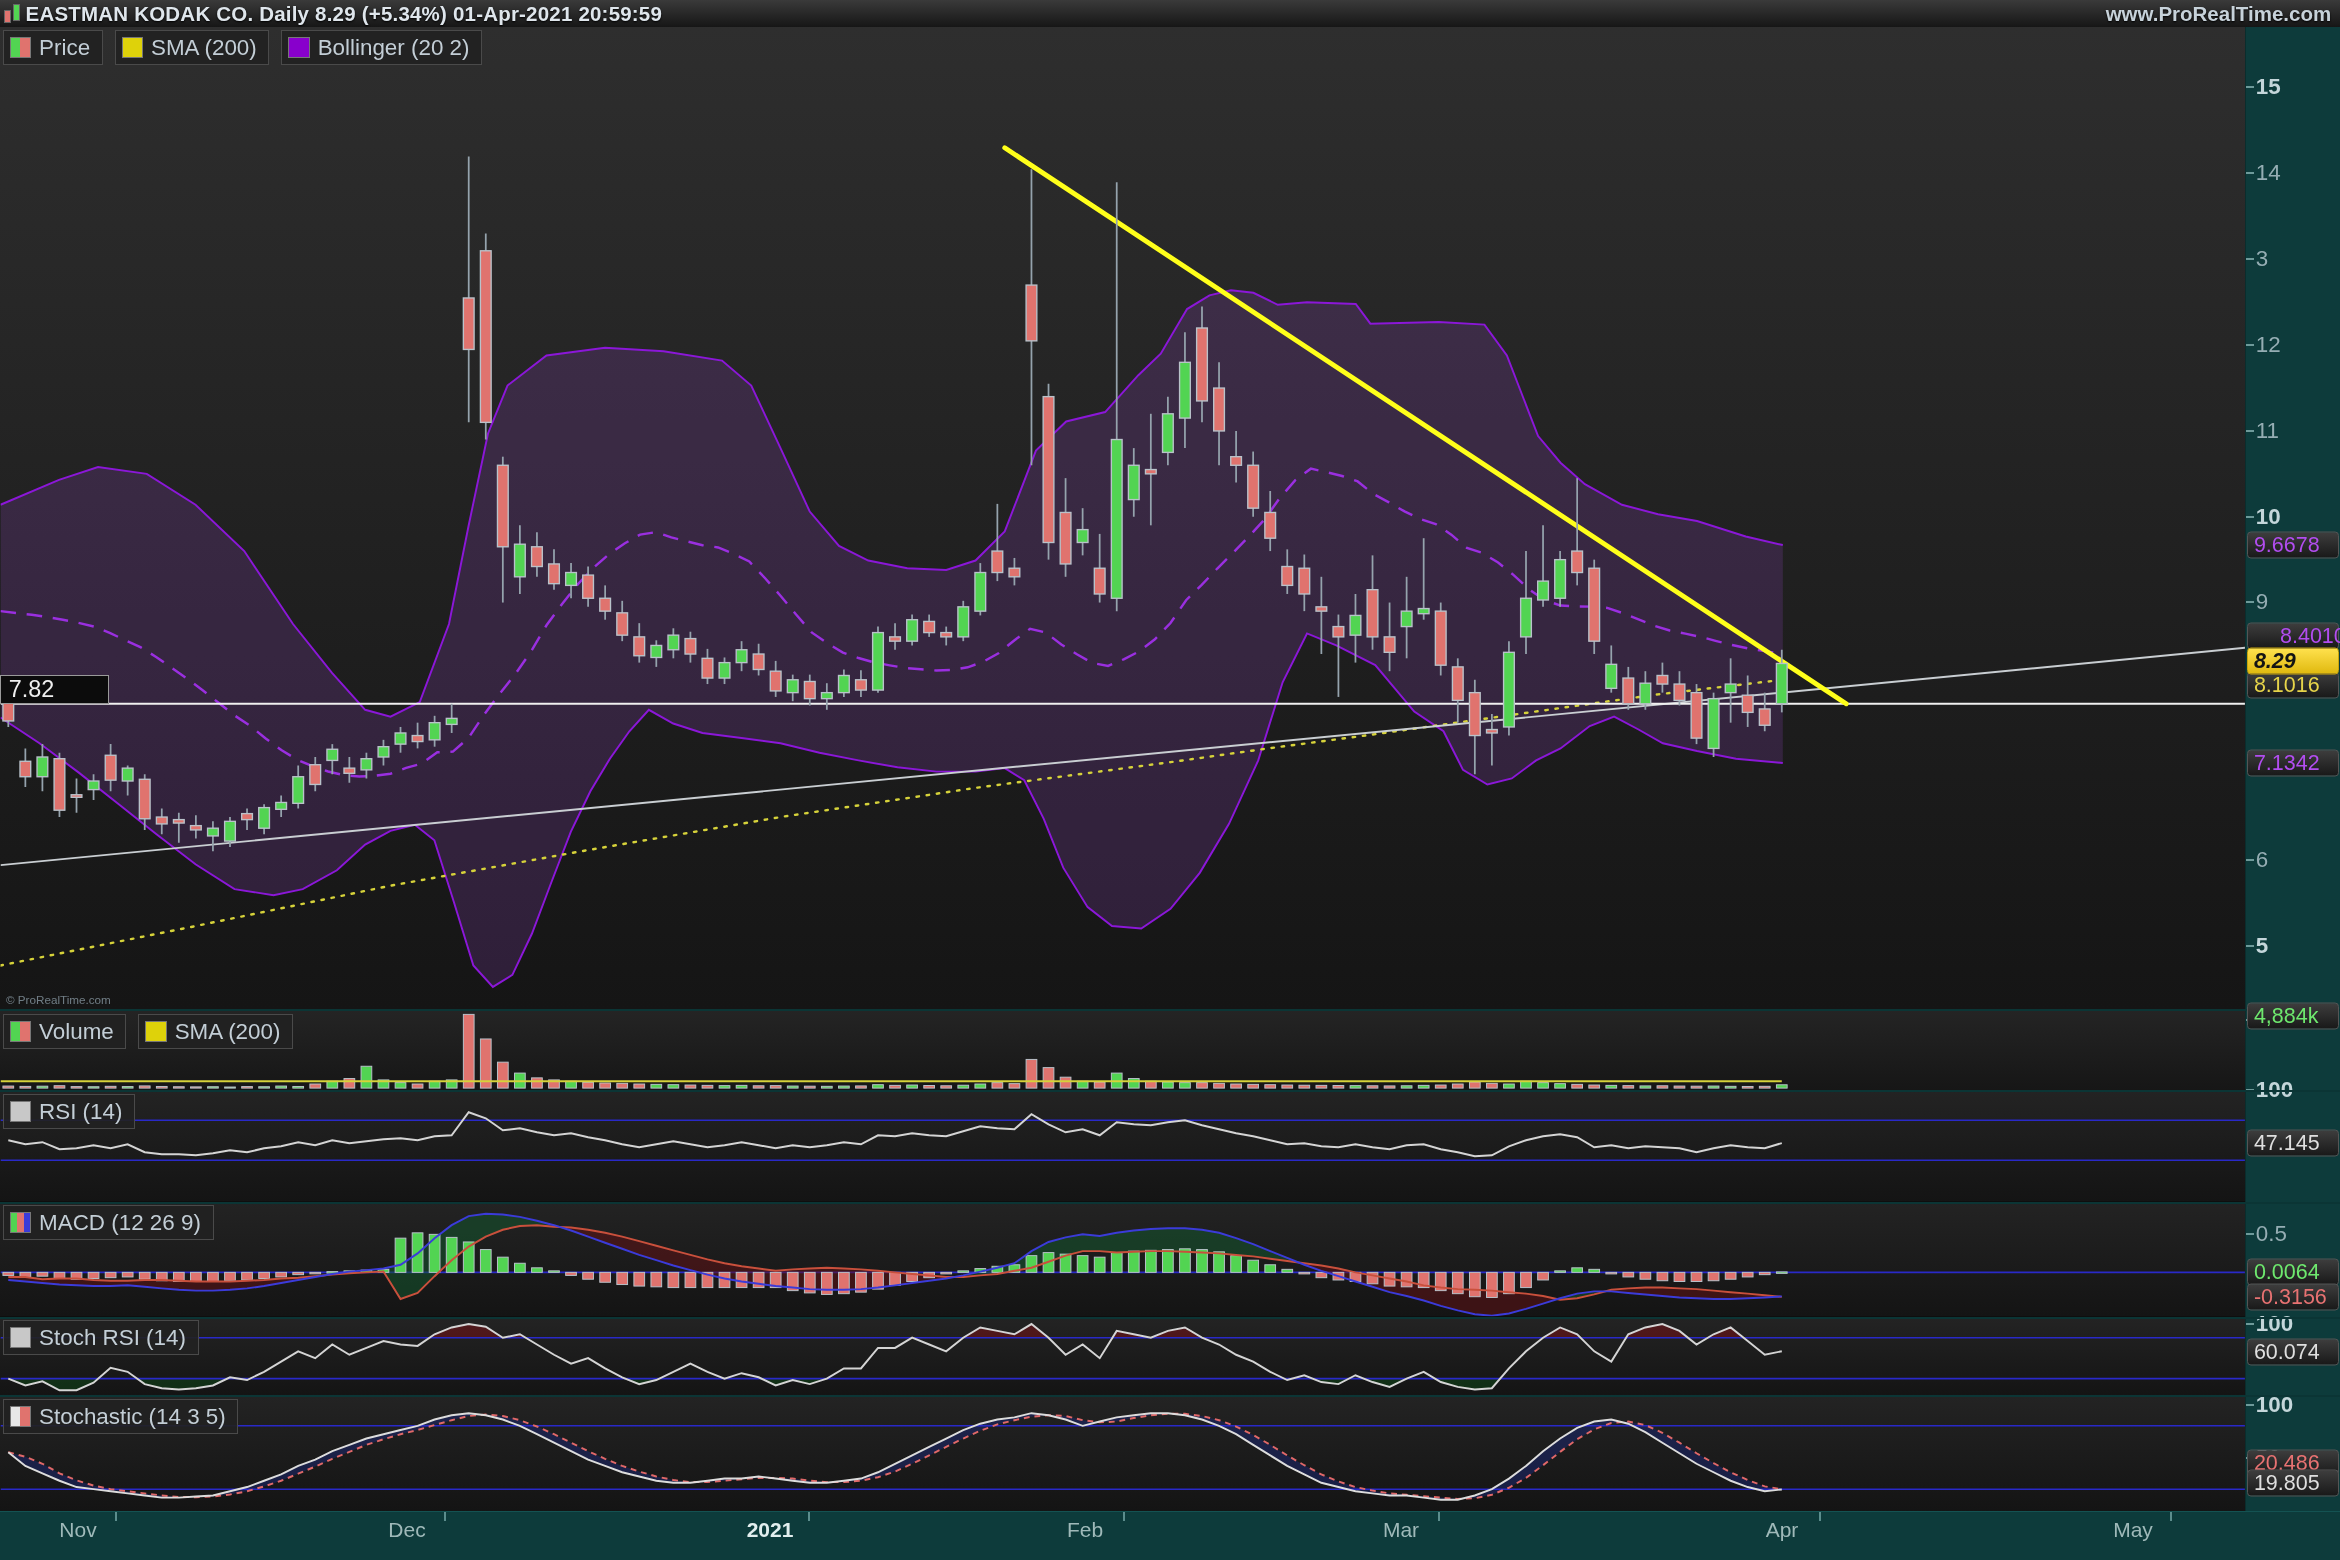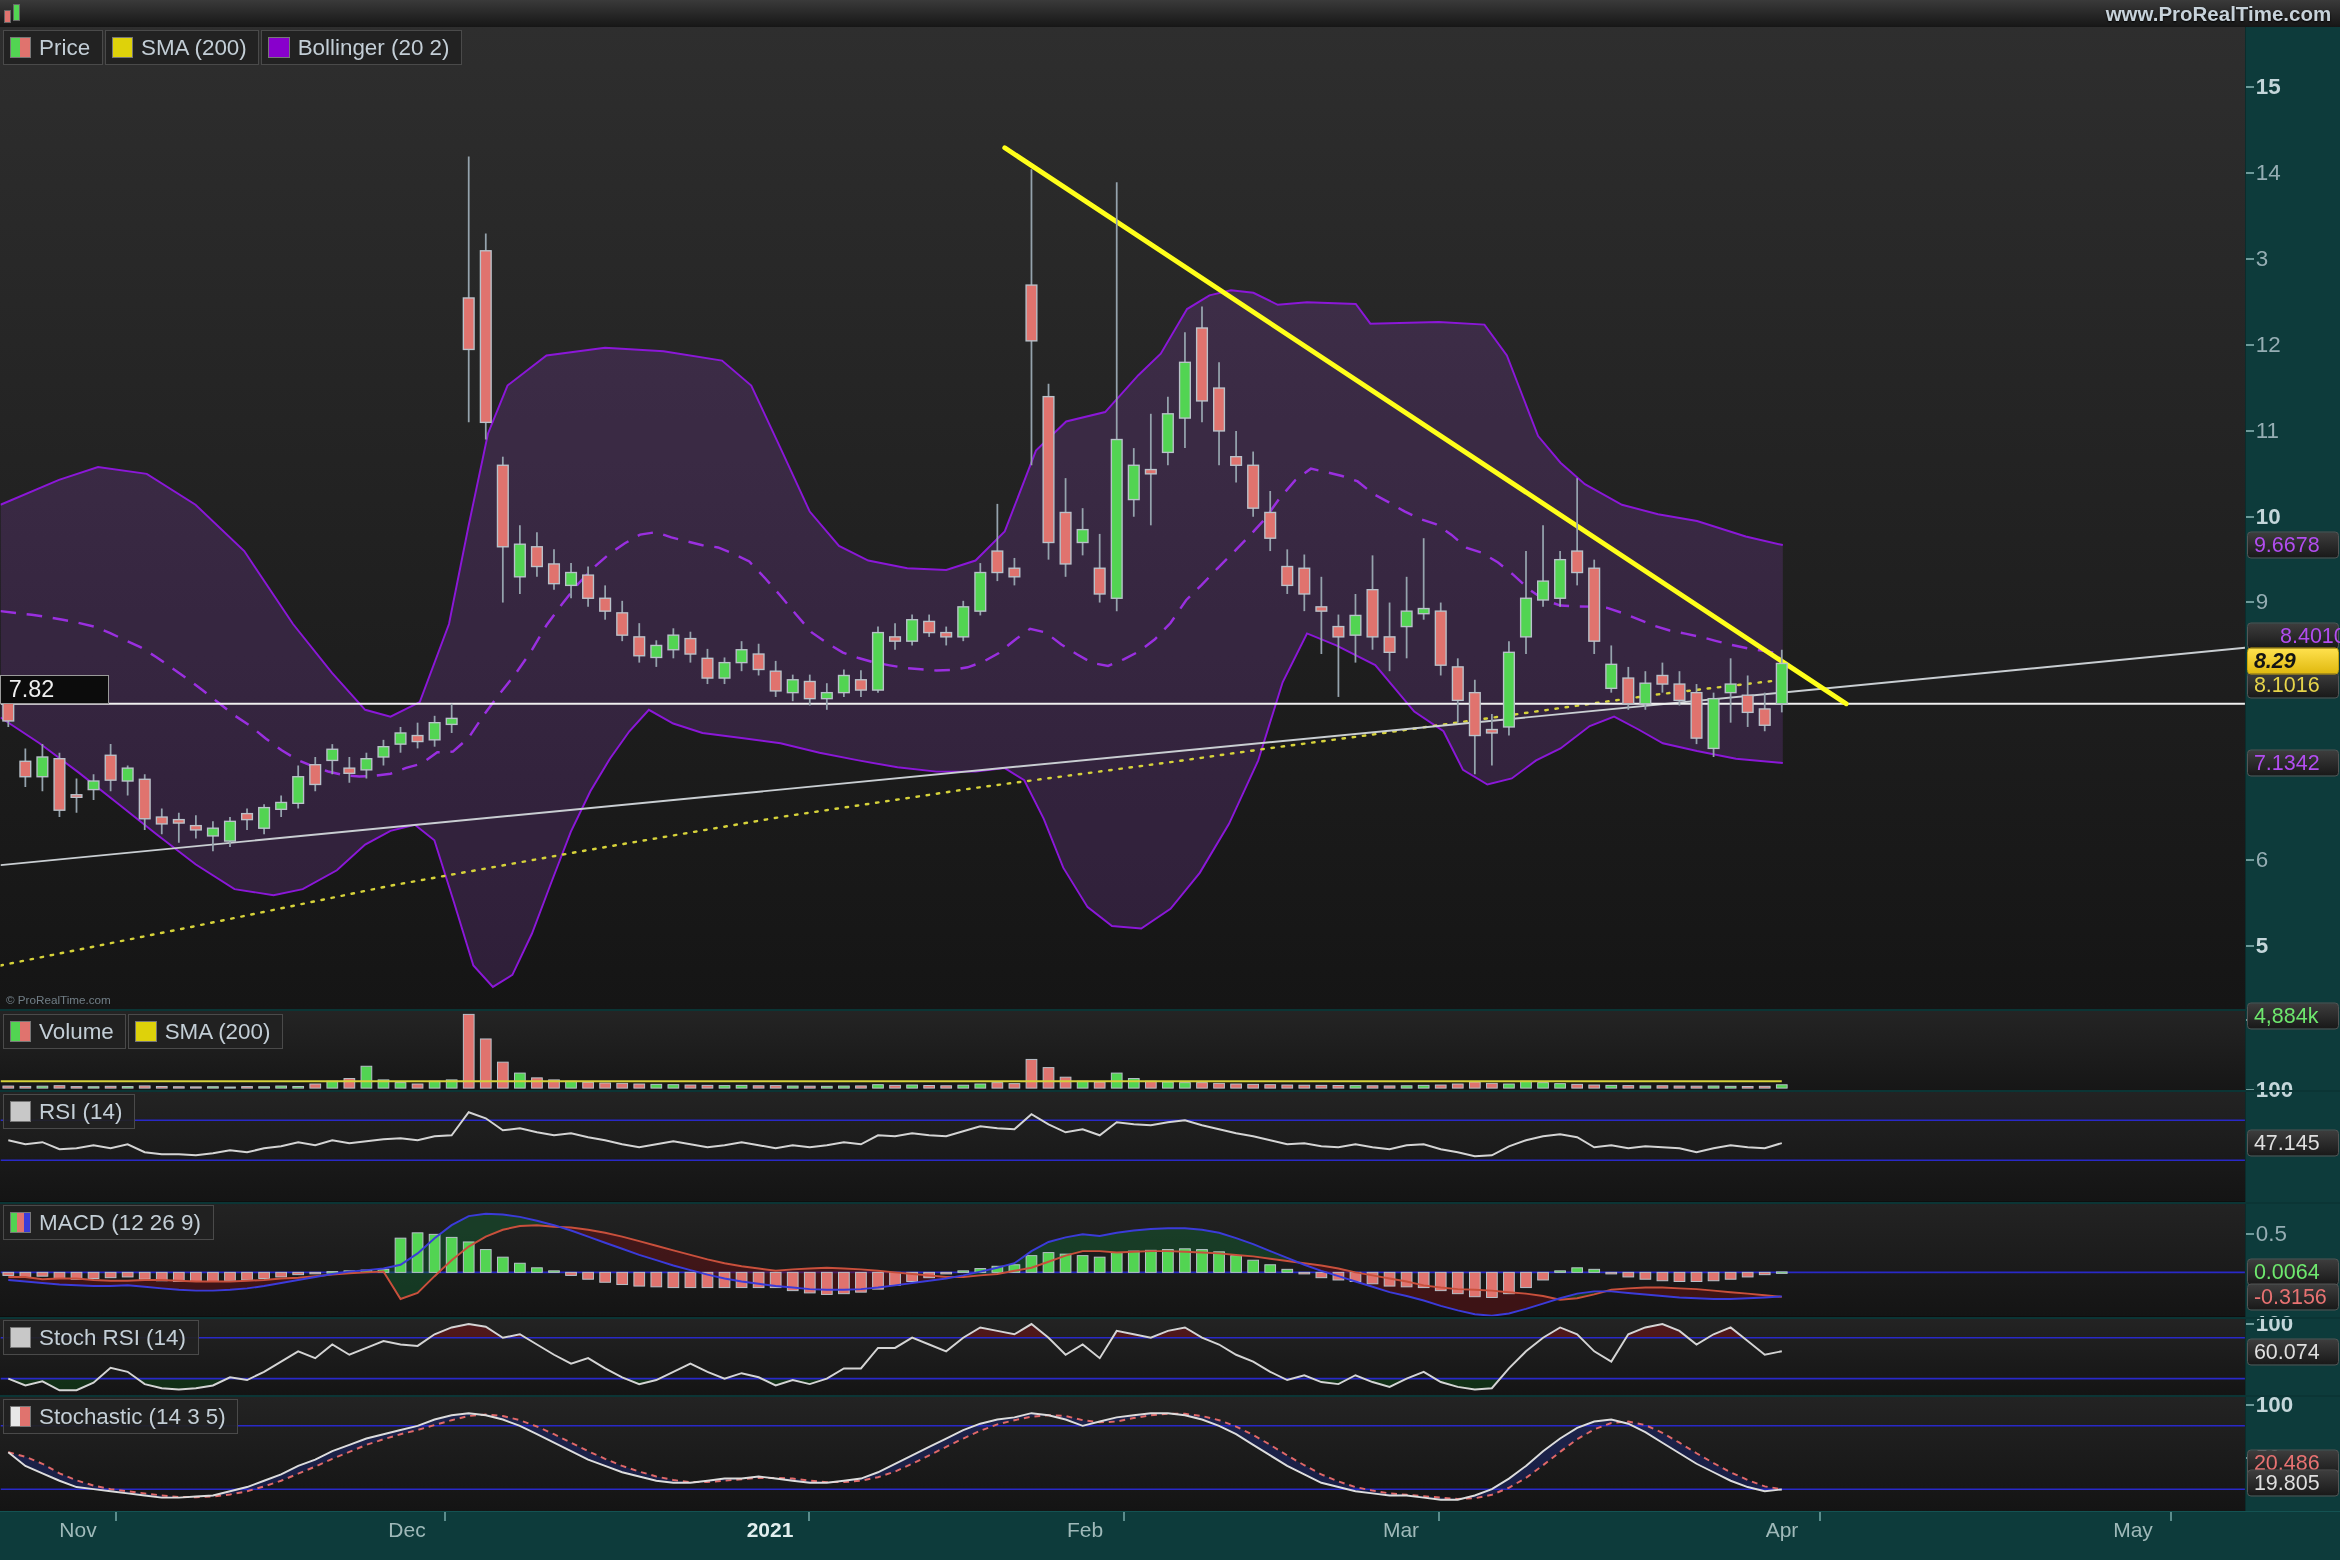--- a/index.html
+++ b/index.html
@@ -29,21 +29,21 @@
          border-left:1px solid #0a2d2d;}
   #xaxis{position:absolute;left:0;top:1511px;width:2341px;height:50px;background:#0d3b3b;z-index:11;
          border-top:1px solid #145252;}
   .ytick{position:absolute;left:9.8px;transform:translateY(-50%);color:#95adb3;font-size:22.4px;}
   .ytick.major{font-weight:bold;color:#c4d6da;}
   .ytick-dash{position:absolute;left:0;width:7.8px;height:2px;background:#6e9a9a;transform:translateY(-1px);}
   .month{position:absolute;top:6px;transform:translateX(-50%);color:#9fb9b9;font-size:21px;}
   .month.bright{font-weight:bold;color:#e2eeee;}
   .mtick{position:absolute;top:0;width:2px;height:8.8px;background:#5c8d8d;}
   
-  .legend{position:absolute;display:flex;gap:2px;z-index:20;}
+  .legend{position:absolute;display:flex;gap:12px;z-index:20;}
   .lgbox{display:flex;align-items:center;gap:7.8px;background:rgba(34,34,34,.92);
          border:1px solid #4a4a4a;padding:2px 11.7px 2px 5.9px;height:29px;}
   .lgbox .lbl{color:#c3ced6;font-size:22.4px;white-space:nowrap;}
   .sw{width:21.5px;height:21.5px;border:1px solid #777;box-sizing:border-box;}
   .sw-price{background:linear-gradient(90deg,#52d452 0 50%,#e0736e 50% 100%);}
   .sw-sma{background:#ded20a;}
   .sw-boll{background:#8800cc;}
   .sw-gray{background:#c8c8c8;}
   .sw-macd{background:linear-gradient(90deg,#52d452 0 34%,#e0736e 34% 67%,#3b3bd9 67% 100%);}
   .sw-stoch{background:linear-gradient(90deg,#e8e8e8 0 50%,#e0736e 50% 100%);}
@@ -64,20 +64,21 @@
 </head>
 <body>
 
 <div id="stage">
 
   <div id="header">
     <span class="mini-candles">
         <i class="mc-r"></i>
         <i class="mc-g"></i>
       </span>
+    <span class="ttl">EASTMAN KODAK CO. Daily 8.29 (+5.34%) 01-Apr-2021 20:59:59</span>
     <span class="site">www.ProRealTime.com</span>
   </div>
 
   <div class="pane" id="paneP"></div>
   <div class="pane" id="paneV"></div>
   <div class="pane" id="paneR"></div>
   <div class="pane" id="paneM"></div>
   <div class="pane" id="paneSR"></div>
   <div class="pane" id="paneST"></div>
 

